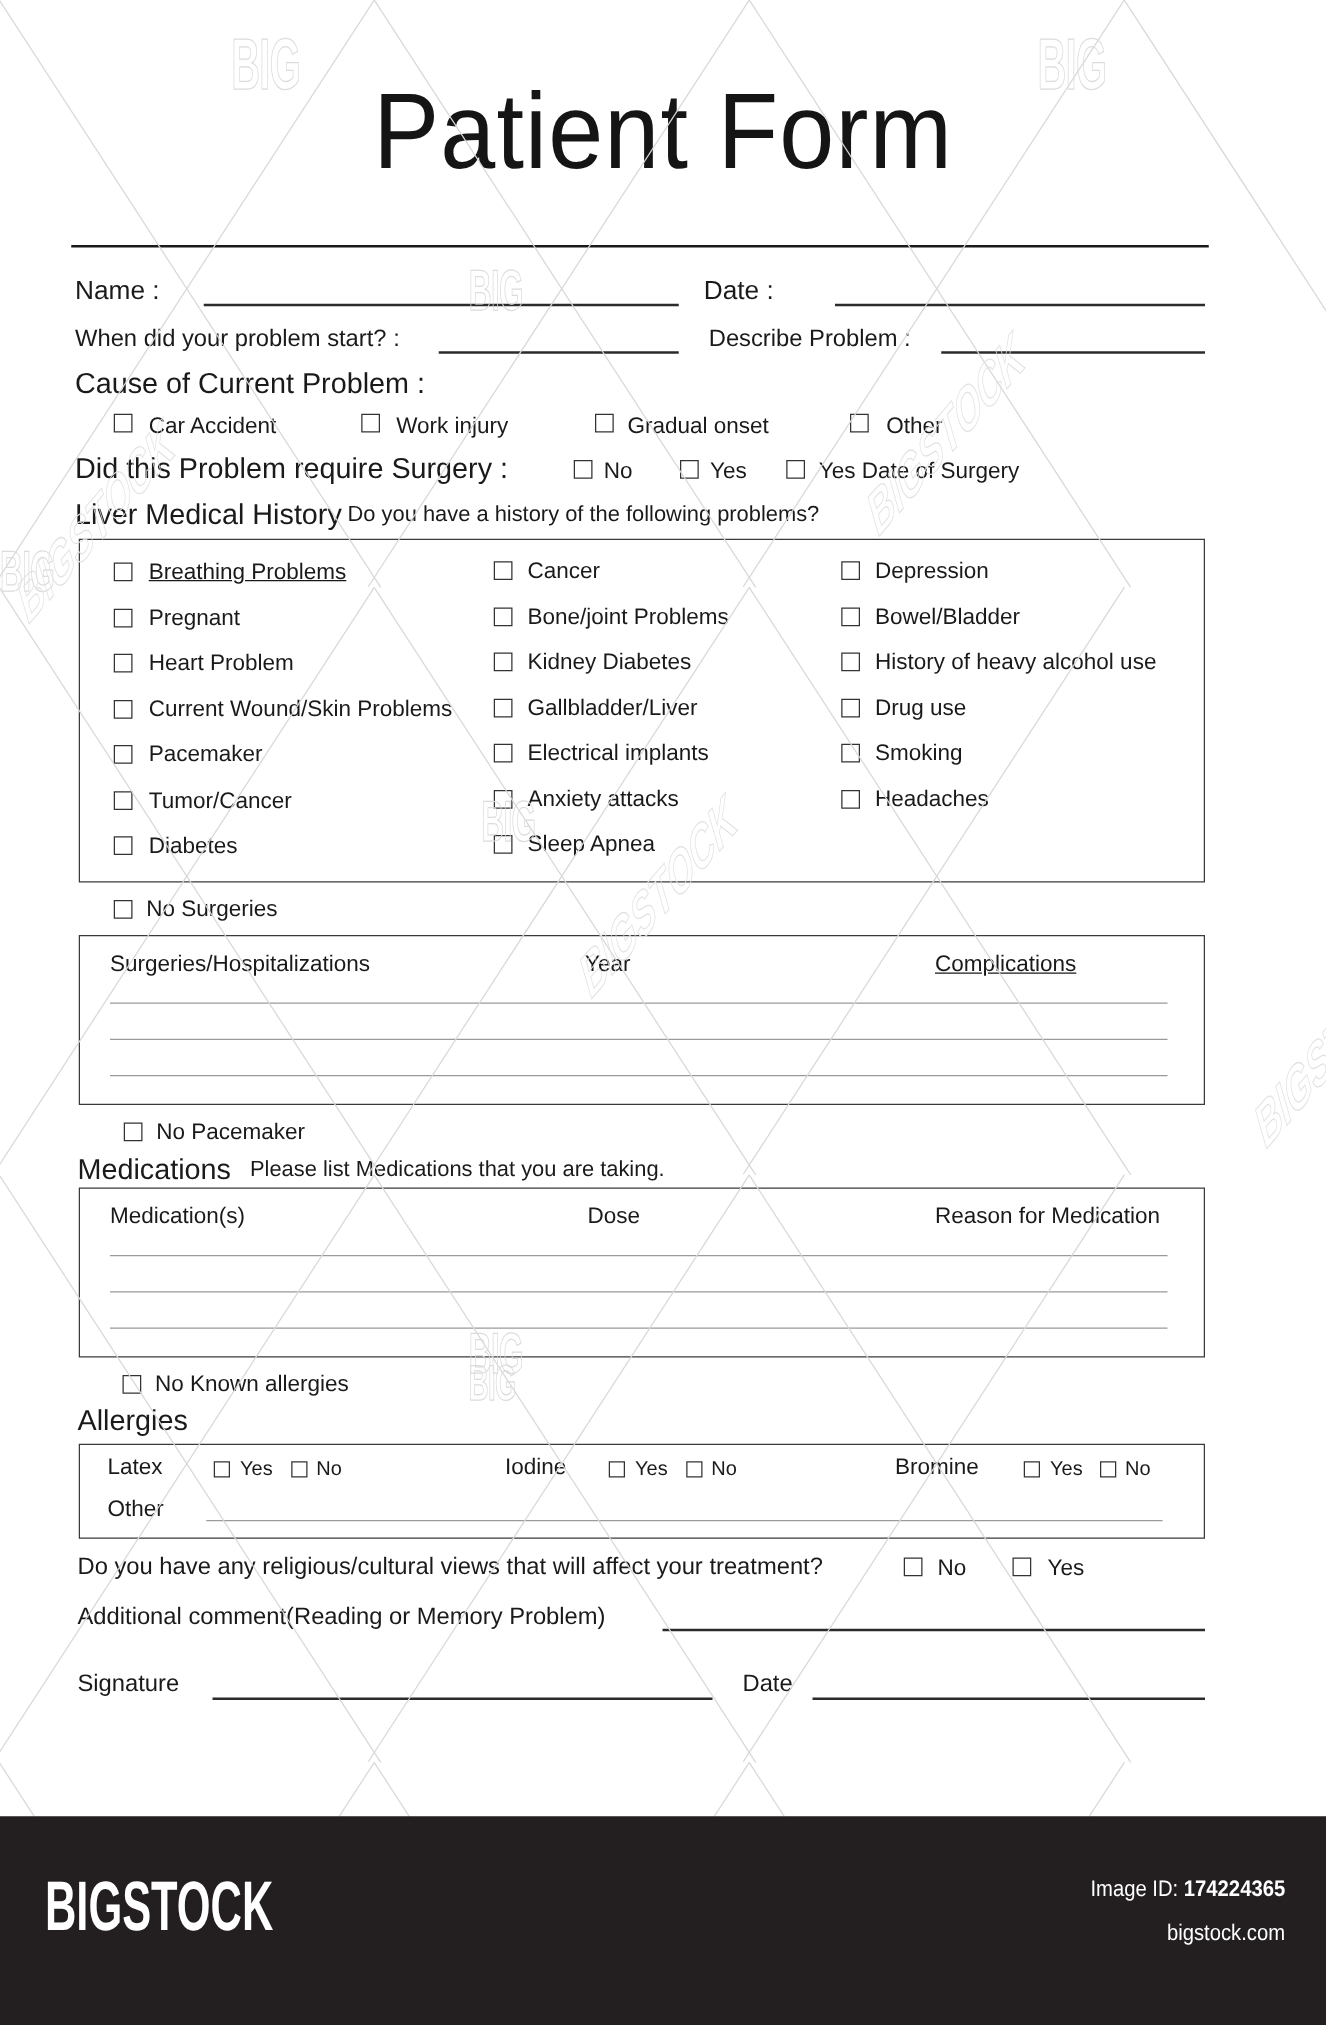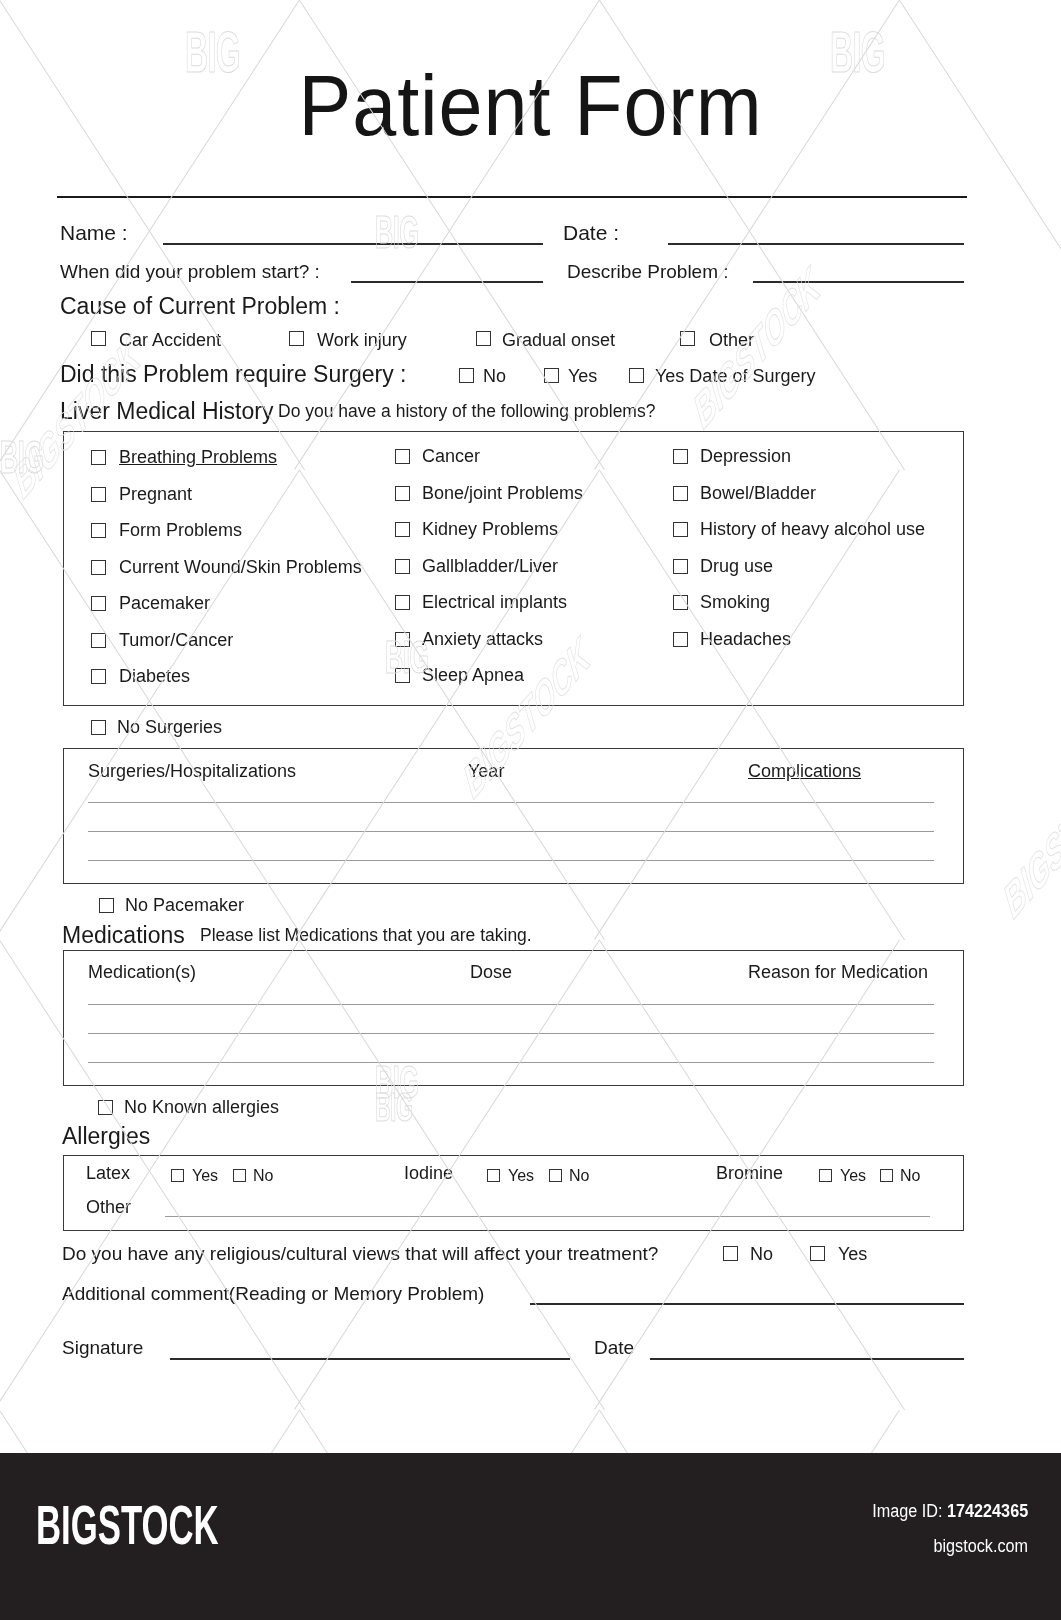--- a/index.html
+++ b/index.html
@@ -217,36 +217,36 @@
   <div class="txt f-head" style="left:60px; top:400px;">Liver Medical History</div>
   <div class="txt f-sub" style="left:278px; top:403px;">Do you have a history of the following problems?</div>
 
   <div class="framebox" style="left:63px; top:431px; width:901px; height:275px;"></div>
 
   <div class="cbox" style="left:91px; top:450px;"></div>
   <div class="txt f-item" style="left:119px; top:448px;text-decoration:underline;">Breathing Problems</div>
   <div class="cbox" style="left:91px; top:487px;"></div>
   <div class="txt f-item" style="left:119px; top:485px;">Pregnant</div>
   <div class="cbox" style="left:91px; top:523px;"></div>
-  <div class="txt f-item" style="left:119px; top:521px;">Form Problems</div>
+  <div class="txt f-item" style="left:119px; top:521px;">Heart Problem</div>
   <div class="cbox" style="left:91px; top:560px;"></div>
   <div class="txt f-item" style="left:119px; top:558px;">Current Wound/Skin Problems</div>
   <div class="cbox" style="left:91px; top:596px;"></div>
   <div class="txt f-item" style="left:119px; top:594px;">Pacemaker</div>
   <div class="cbox" style="left:91px; top:633px;"></div>
   <div class="txt f-item" style="left:119px; top:631px;">Tumor/Cancer</div>
   <div class="cbox" style="left:91px; top:669px;"></div>
   <div class="txt f-item" style="left:119px; top:667px;">Diabetes</div>
 
   <div class="cbox" style="left:395px; top:449px;"></div>
   <div class="txt f-item" style="left:422px; top:447px;">Cancer</div>
   <div class="cbox" style="left:395px; top:486px;"></div>
   <div class="txt f-item" style="left:422px; top:484px;">Bone/joint Problems</div>
   <div class="cbox" style="left:395px; top:522px;"></div>
-  <div class="txt f-item" style="left:422px; top:520px;">Kidney Problems</div>
+  <div class="txt f-item" style="left:422px; top:520px;">Kidney Diabetes</div>
   <div class="cbox" style="left:395px; top:559px;"></div>
   <div class="txt f-item" style="left:422px; top:557px;">Gallbladder/Liver</div>
   <div class="cbox" style="left:395px; top:595px;"></div>
   <div class="txt f-item" style="left:422px; top:593px;">Electrical implants</div>
   <div class="cbox" style="left:395px; top:632px;"></div>
   <div class="txt f-item" style="left:422px; top:630px;">Anxiety attacks</div>
   <div class="cbox" style="left:395px; top:668px;"></div>
   <div class="txt f-item" style="left:422px; top:666px;">Sleep Apnea</div>
 
   <div class="cbox" style="left:673px; top:449px;"></div>

